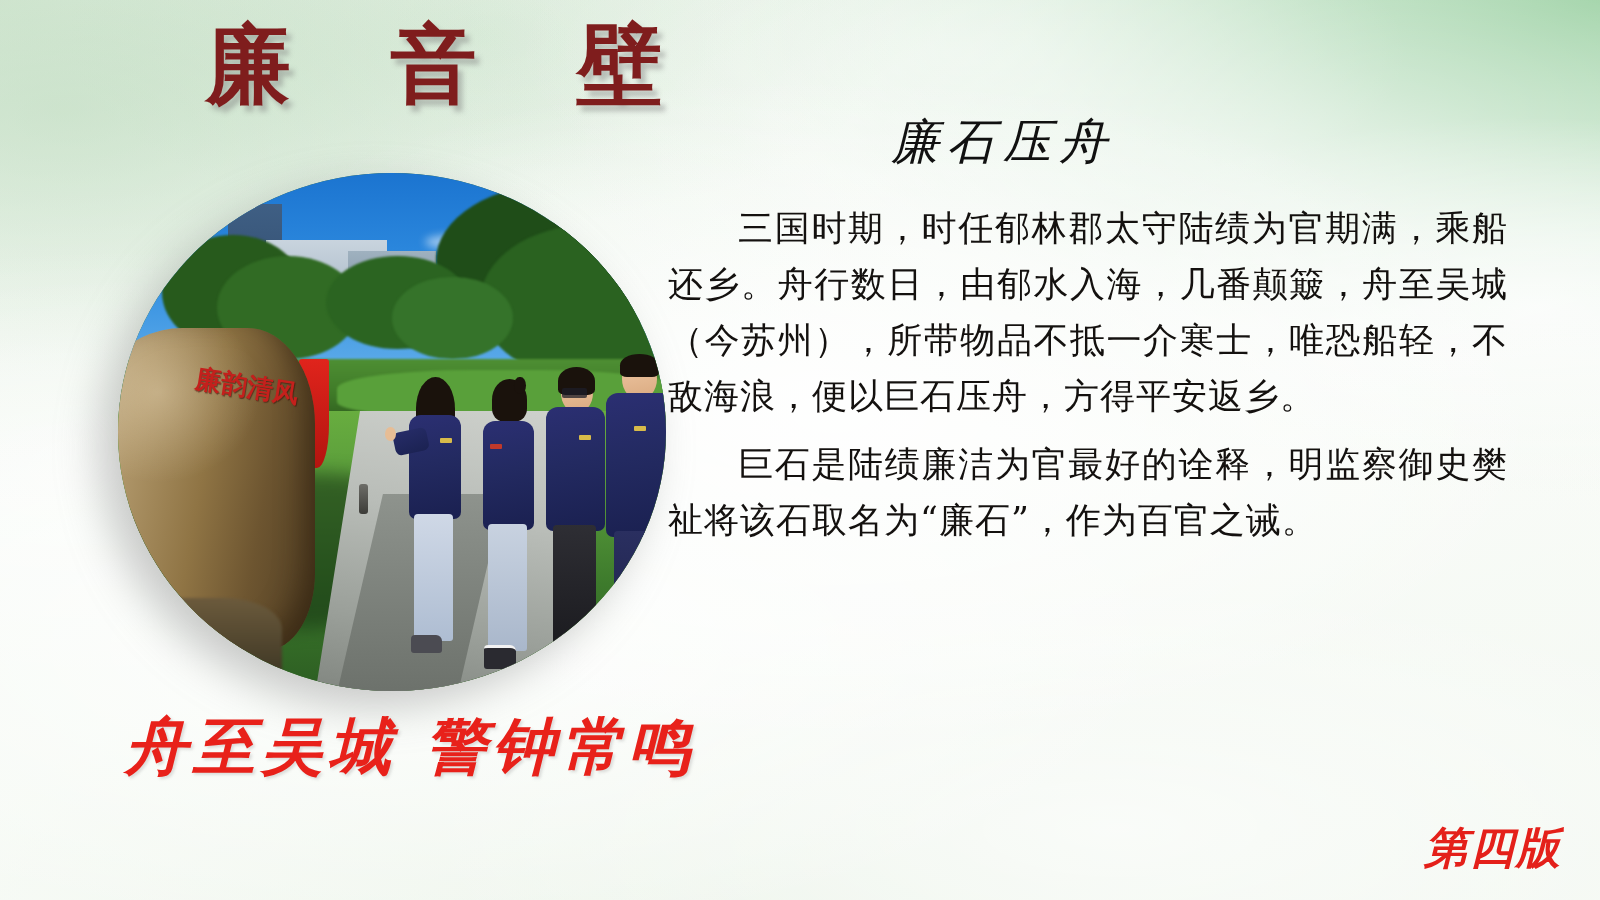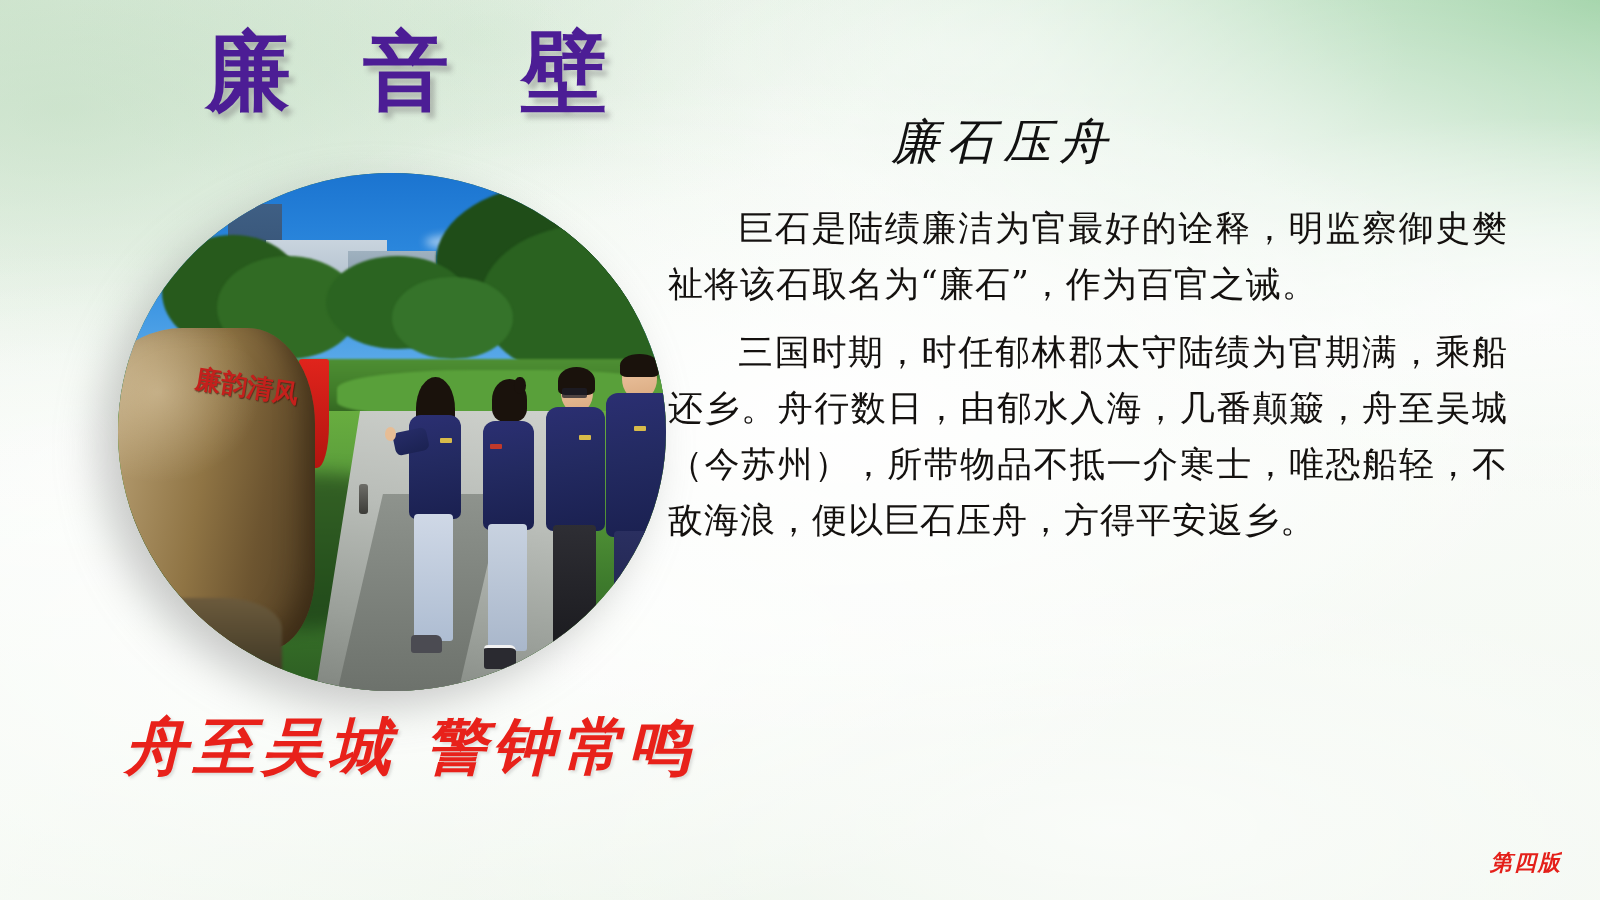--- a/index.html
+++ b/index.html
@@ -61,25 +61,25 @@
   .bg-center-wash {
     background:
       radial-gradient(56% 46% at 52% 46%, rgba(255,255,255,0.92) 0%, rgba(255,255,255,0.35) 56%, rgba(255,255,255,0.0) 82%);
   }
 
   
   .main-title {
     position: absolute;
     left: 205px;
     top: 26px;
-    font-family: Liberation Sans, sans-serif;
+    font-family: Liberation Mono, monospace;
     font-weight: 700;
     font-size: 86px;
     letter-spacing: 24px;
-    color: #4c1d95;
+    color: #7f1d1d;
     text-shadow: 5px 6px 5px rgba(120,120,120,0.42);
     white-space: nowrap;
     line-height: 1.05;
   }
 
   
   .photo-wrap {
     position: absolute;
     left: 118px;
     top: 173px;
@@ -296,21 +296,21 @@
   .article-body p + p { margin-top: 12px; }
 
   
   .edition {
     position: absolute;
     right: 38px;
     bottom: 22px;
     font-family: "DejaVu Serif", "Liberation Serif", serif;
     font-weight: 700;
     font-style: italic;
-    font-size: 22px;
+    font-size: 44px;
     letter-spacing: 2px;
     color: #e4201a;
   }
 </style>
 </head>
 <body>
 
 <div id="poster">
 
   <div class="bg-layer bg-base"></div>
@@ -399,20 +399,20 @@
       </div>
 
     </div>
   </div>
 
   <div class="slogan">舟至吴城  警钟常鸣</div>
 
   <div class="article">
     <h2 class="article-title">廉石压舟</h2>
     <div class="article-body">
+      <p>三国时期，时任郁林郡太守陆绩为官期满，乘船还乡。舟行数日，由郁水入海，几番颠簸，舟至吴城（今苏州），所带物品不抵一介寒士，唯恐船轻，不敌海浪，便以巨石压舟，方得平安返乡。</p>
       <p>巨石是陆绩廉洁为官最好的诠释，明监察御史樊祉将该石取名为“廉石”，作为百官之诫。</p>
-      <p>三国时期，时任郁林郡太守陆绩为官期满，乘船还乡。舟行数日，由郁水入海，几番颠簸，舟至吴城（今苏州），所带物品不抵一介寒士，唯恐船轻，不敌海浪，便以巨石压舟，方得平安返乡。</p>
     </div>
   </div>
 
   <div class="edition">第四版</div>
 
 </div>
 
 </body></html>

